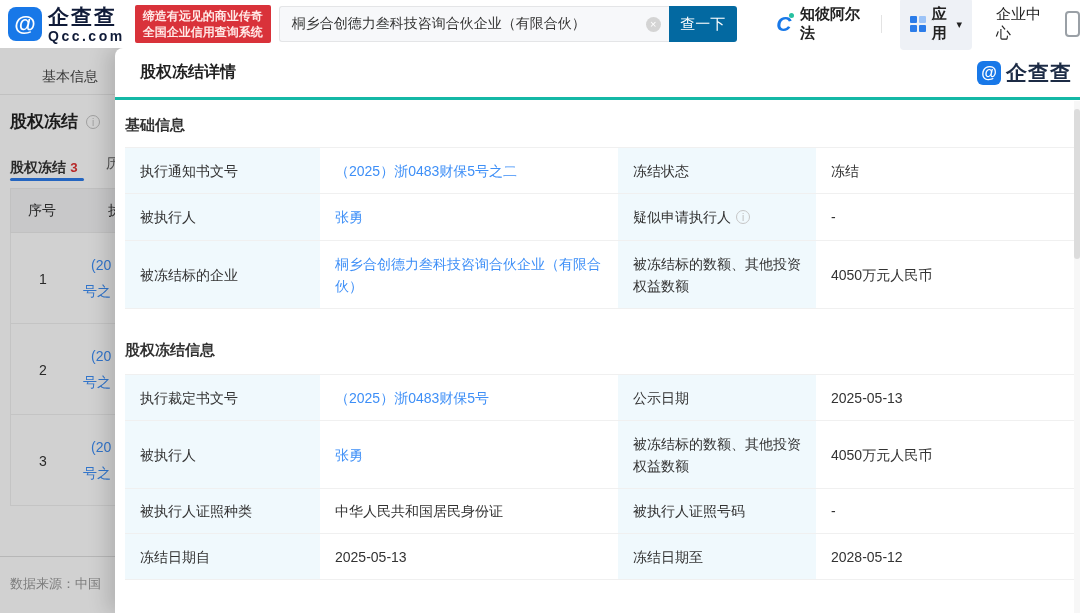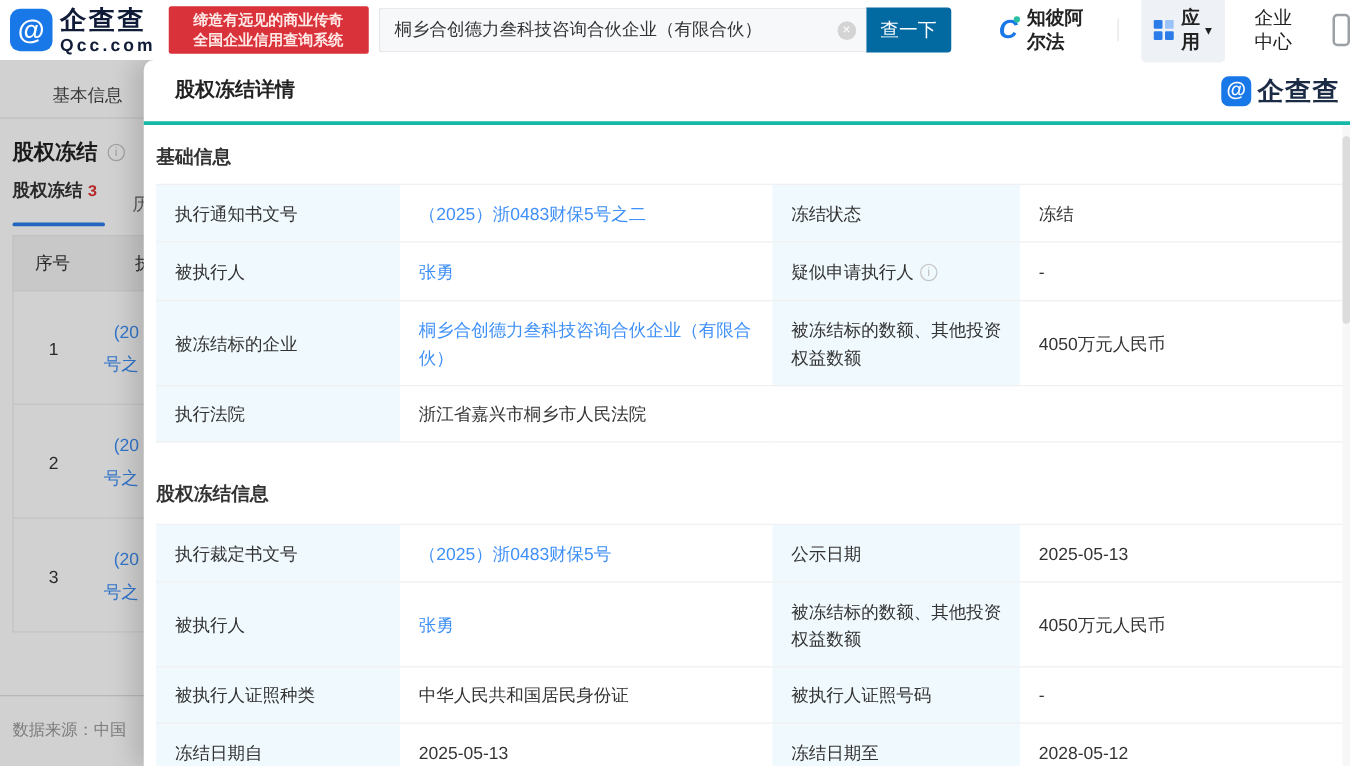--- a/index.html
+++ b/index.html
@@ -6,21 +6,21 @@
   html,body { width:1080px; height:613px; overflow:hidden; }
   body { position:relative; background:#fff; font-family:"Liberation Sans","DejaVu Sans",sans-serif; color:#333; }
 
   
   .topbar { position:absolute; top:0; left:0; width:1080px; height:48px; background:#fff; z-index:30; display:flex; align-items:center; }
   .logo { display:flex; align-items:center; margin-left:8px; }
   .logo-icon { width:34px; height:34px; border-radius:8px; background:#1878e8; color:#fff; font-size:22px; font-weight:bold; display:flex; align-items:center; justify-content:center; }
   .logo-text { margin-left:6px; line-height:1; }
   .logo-brand { font-size:21px; font-weight:bold; color:#101b38; letter-spacing:2px; }
   .logo-domain { font-size:14px; color:#101b38; letter-spacing:2.5px; margin-top:2px; font-weight:bold; }
-  .slogan { margin-left:10px; background:#d9323a; color:#ffe9e7; font-size:12px; font-weight:bold; line-height:16px; padding:3px 20px; border-radius:2px; text-align:center; white-space:nowrap; }
+  .slogan { margin-left:10px; background:#d9323a; color:#ffe9e7; font-size:12px; font-weight:bold; line-height:16px; padding:3px 8px; border-radius:2px; text-align:center; white-space:nowrap; }
   .searchbox { margin-left:8px; display:flex; align-items:center; height:36px; }
   .search-input { width:390px; height:36px; background:#f7f8fa; border:1px solid #e4e5e7; border-right:none; border-radius:3px 0 0 3px; display:flex; align-items:center; padding:0 28px 0 12px; font-size:14px; color:#333; position:relative; white-space:nowrap; overflow:hidden; }
   .clear-icon { position:absolute; right:8px; width:15px; height:15px; border-radius:50%; background:#d4d4d4; color:#fff; font-size:11px; line-height:15px; text-align:center; }
   .search-btn { width:68px; height:36px; background:#0369a1; color:#fff; font-size:15px; border:none; border-radius:0 3px 3px 0; display:flex; align-items:center; justify-content:center; cursor:pointer; }
   .topbar-right { display:flex; align-items:center; margin-left:38px; }
   .alpha { display:flex; align-items:center; }
   .alpha-icon { width:22px; height:22px; position:relative; color:#1878e8; font-size:21px; font-weight:bold; font-style:italic; line-height:22px; text-align:center; }
   .alpha-icon i { position:absolute; right:-1px; top:0; width:5px; height:5px; border-radius:50%; background:#27c0a0; }
   .alpha-label { margin-left:7px; font-size:15px; font-weight:bold; color:#222; }
   .vdivider { width:1px; height:18px; background:#e3e3e3; margin:0 18px; }
@@ -33,21 +33,21 @@
   .ent-center { margin-left:24px; font-size:15px; color:#222; }
   .phone-icon { margin-left:18px; width:17px; height:26px; border:2px solid #9aa0a6; border-radius:4px; }
 
   
   .page { position:absolute; top:48px; left:0; width:1080px; height:565px; background:#fff; z-index:0; }
   .bg-abs { position:absolute; }
   .bg-navtab { left:42px; top:20px; font-size:14px; color:#444; }
   .bg-navline { left:0; top:46px; width:115px; height:1px; background:#ececec; }
   .bg-title { left:10px; top:62px; font-size:17px; font-weight:bold; color:#222; display:flex; align-items:center; }
   .bg-info-icon { display:inline-block; width:14px; height:14px; border:1px solid #c3c3c3; border-radius:50%; color:#c3c3c3; font-size:10px; line-height:13px; text-align:center; font-weight:normal; margin-left:8px; font-style:normal; }
-  .bg-subtab { left:10px; top:96px; font-size:14px; font-weight:bold; color:#333;font-family:Liberation Mono, monospace; }
+  .bg-subtab { left:10px; top:111px; font-size:14px; font-weight:bold; color:#333;font-family:Liberation Mono, monospace; }
   .bg-subtab sup { color:#e03131; font-size:13px; margin-left:4px; font-weight:bold; vertical-align:baseline; }
   .bg-subtab-line { left:10px; top:130px; width:74px; height:3px; background:#2d7ceb; border-radius:2px; }
   .bg-subtab-next { left:106px; top:107px; font-size:14px; color:#666; }
   .bg-thead { left:10px; top:140px; width:112px; height:45px; background:#f4f4f6; border:1px solid #ececec; }
   .bg-th-no { left:28px; top:154px; font-size:14px; color:#333; }
   .bg-th-2 { left:108px; top:154px; font-size:14px; color:#333; }
   .bg-row { position:absolute; left:10px; width:112px; height:91px; border-bottom:1px solid #efefef; border-left:1px solid #efefef; }
   .bg-row .no { position:absolute; left:28px; top:38px; font-size:14px; color:#333; }
   .bg-row .lk1 { position:absolute; left:80px; top:24px; font-size:14px; color:#3e8ff7; }
   .bg-row .lk2 { position:absolute; left:72px; top:50px; font-size:14px; color:#3e8ff7; }
@@ -190,24 +190,20 @@
           <span>疑似申请执行人</span><span class="info-icon">i</span>
         </td>
         <td class="c4">-</td>
       </tr>
       <tr class="h68">
         <td class="lbl c1">被冻结标的企业</td>
         <td class="c2"><a class="link">桐乡合创德力叁科技咨询合伙企业（有限合伙）</a></td>
         <td class="lbl c3">被冻结标的数额、其他投资权益数额</td>
         <td class="c4">4050万元人民币</td>
       </tr>
-      <tr class="h45">
-        <td class="lbl c1">执行法院</td>
-        <td colspan="3">浙江省嘉兴市桐乡市人民法院</td>
-      </tr>
     </tbody>
       </table>
 
     <div class="section-title second">股权冻结信息</div>
     <table class="kv">
       <tbody>
           <tr class="h46">
         <td class="lbl c1">执行裁定书文号</td>
         <td class="c2"><a class="link">（2025）浙0483财保5号</a></td>
         <td class="lbl c3">公示日期</td>

